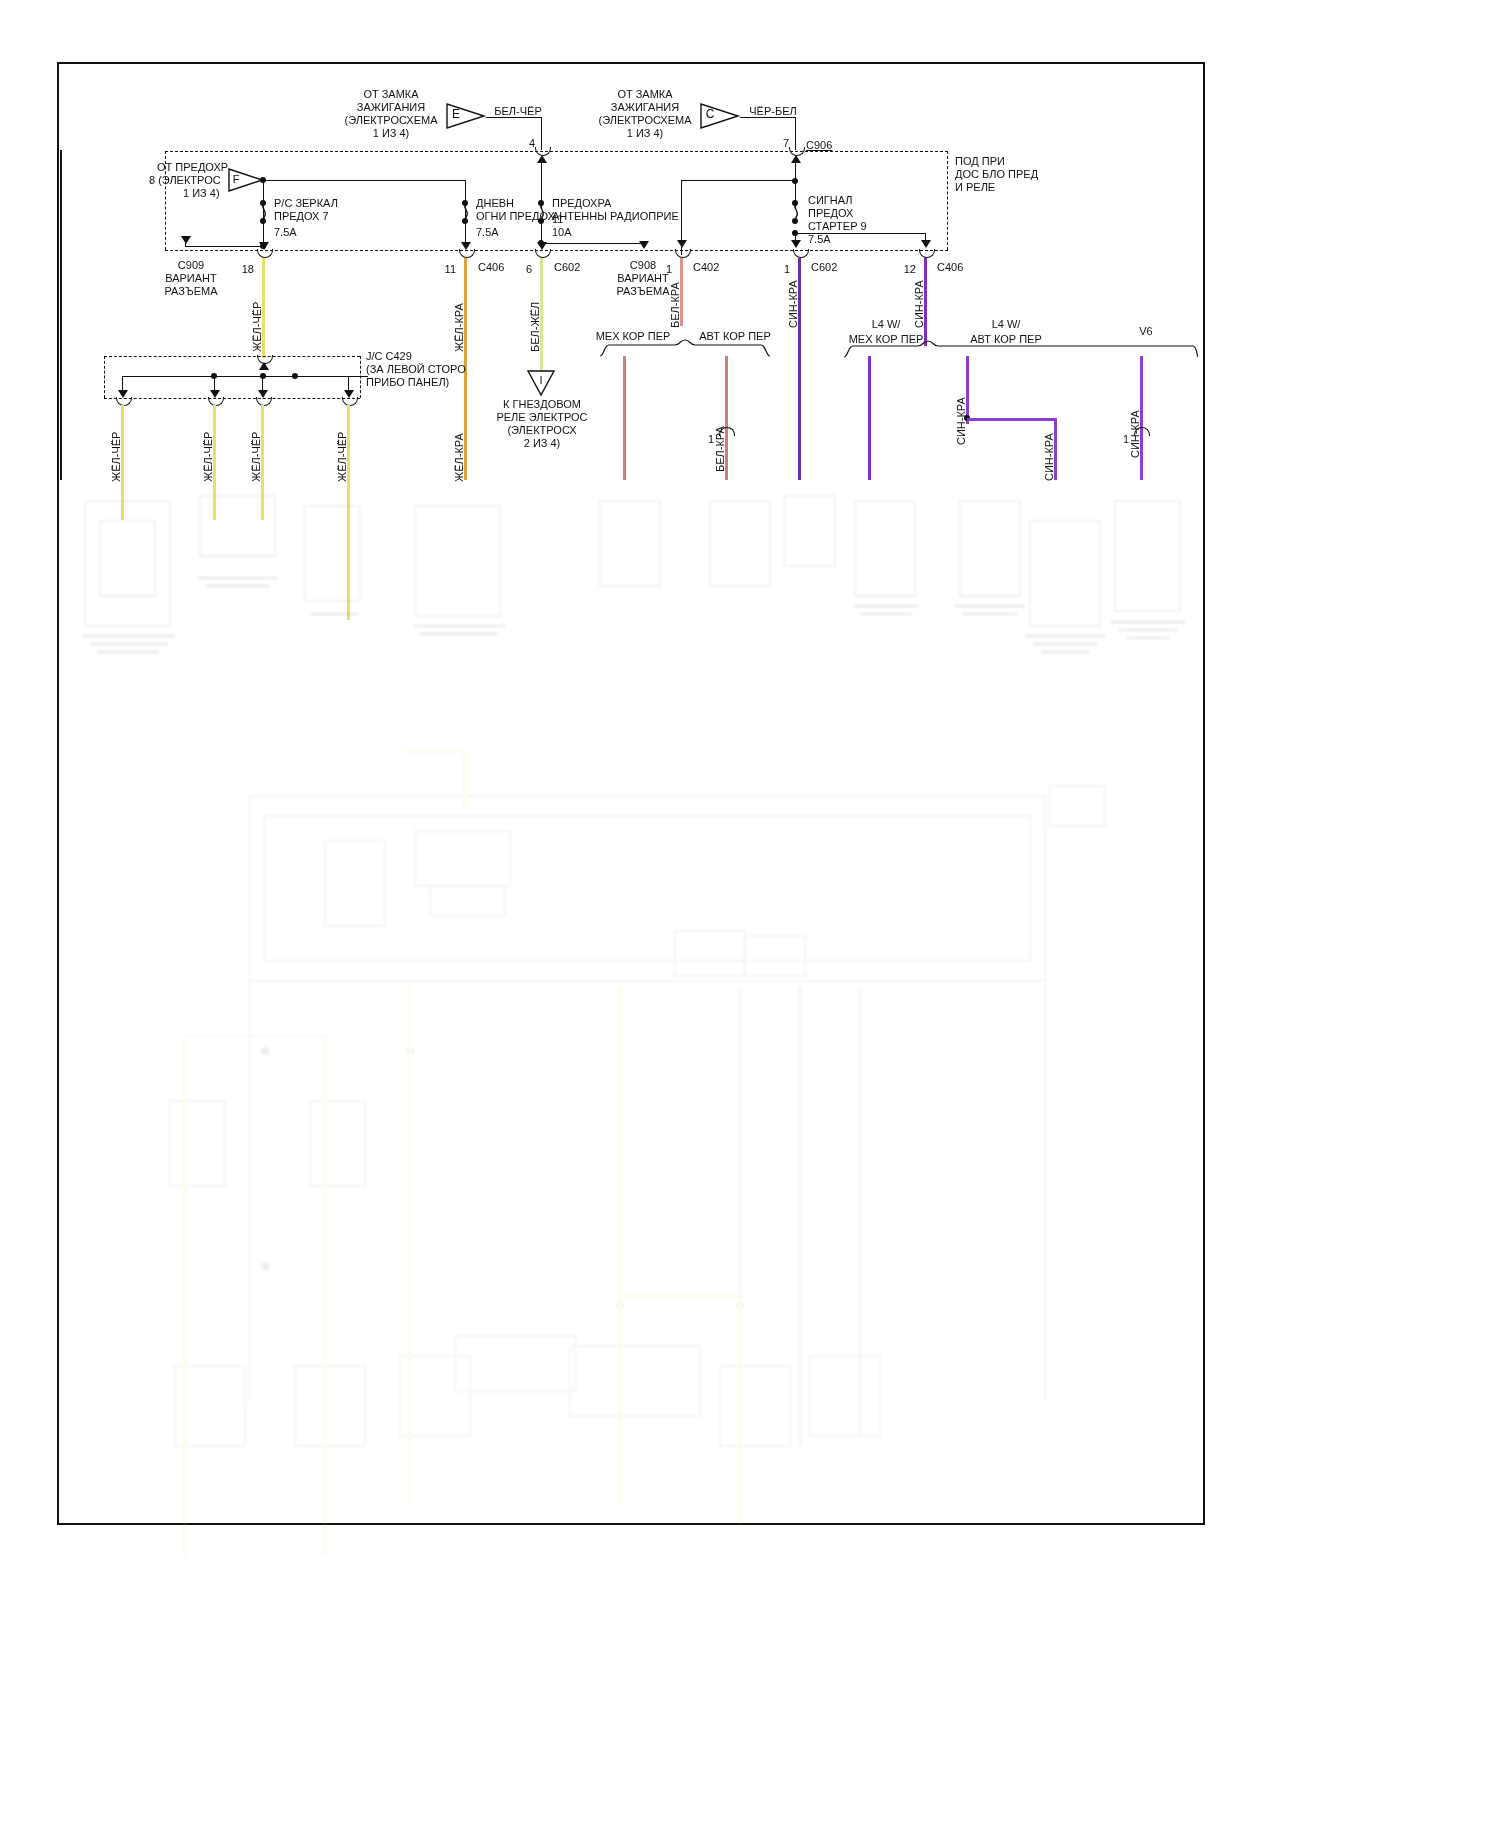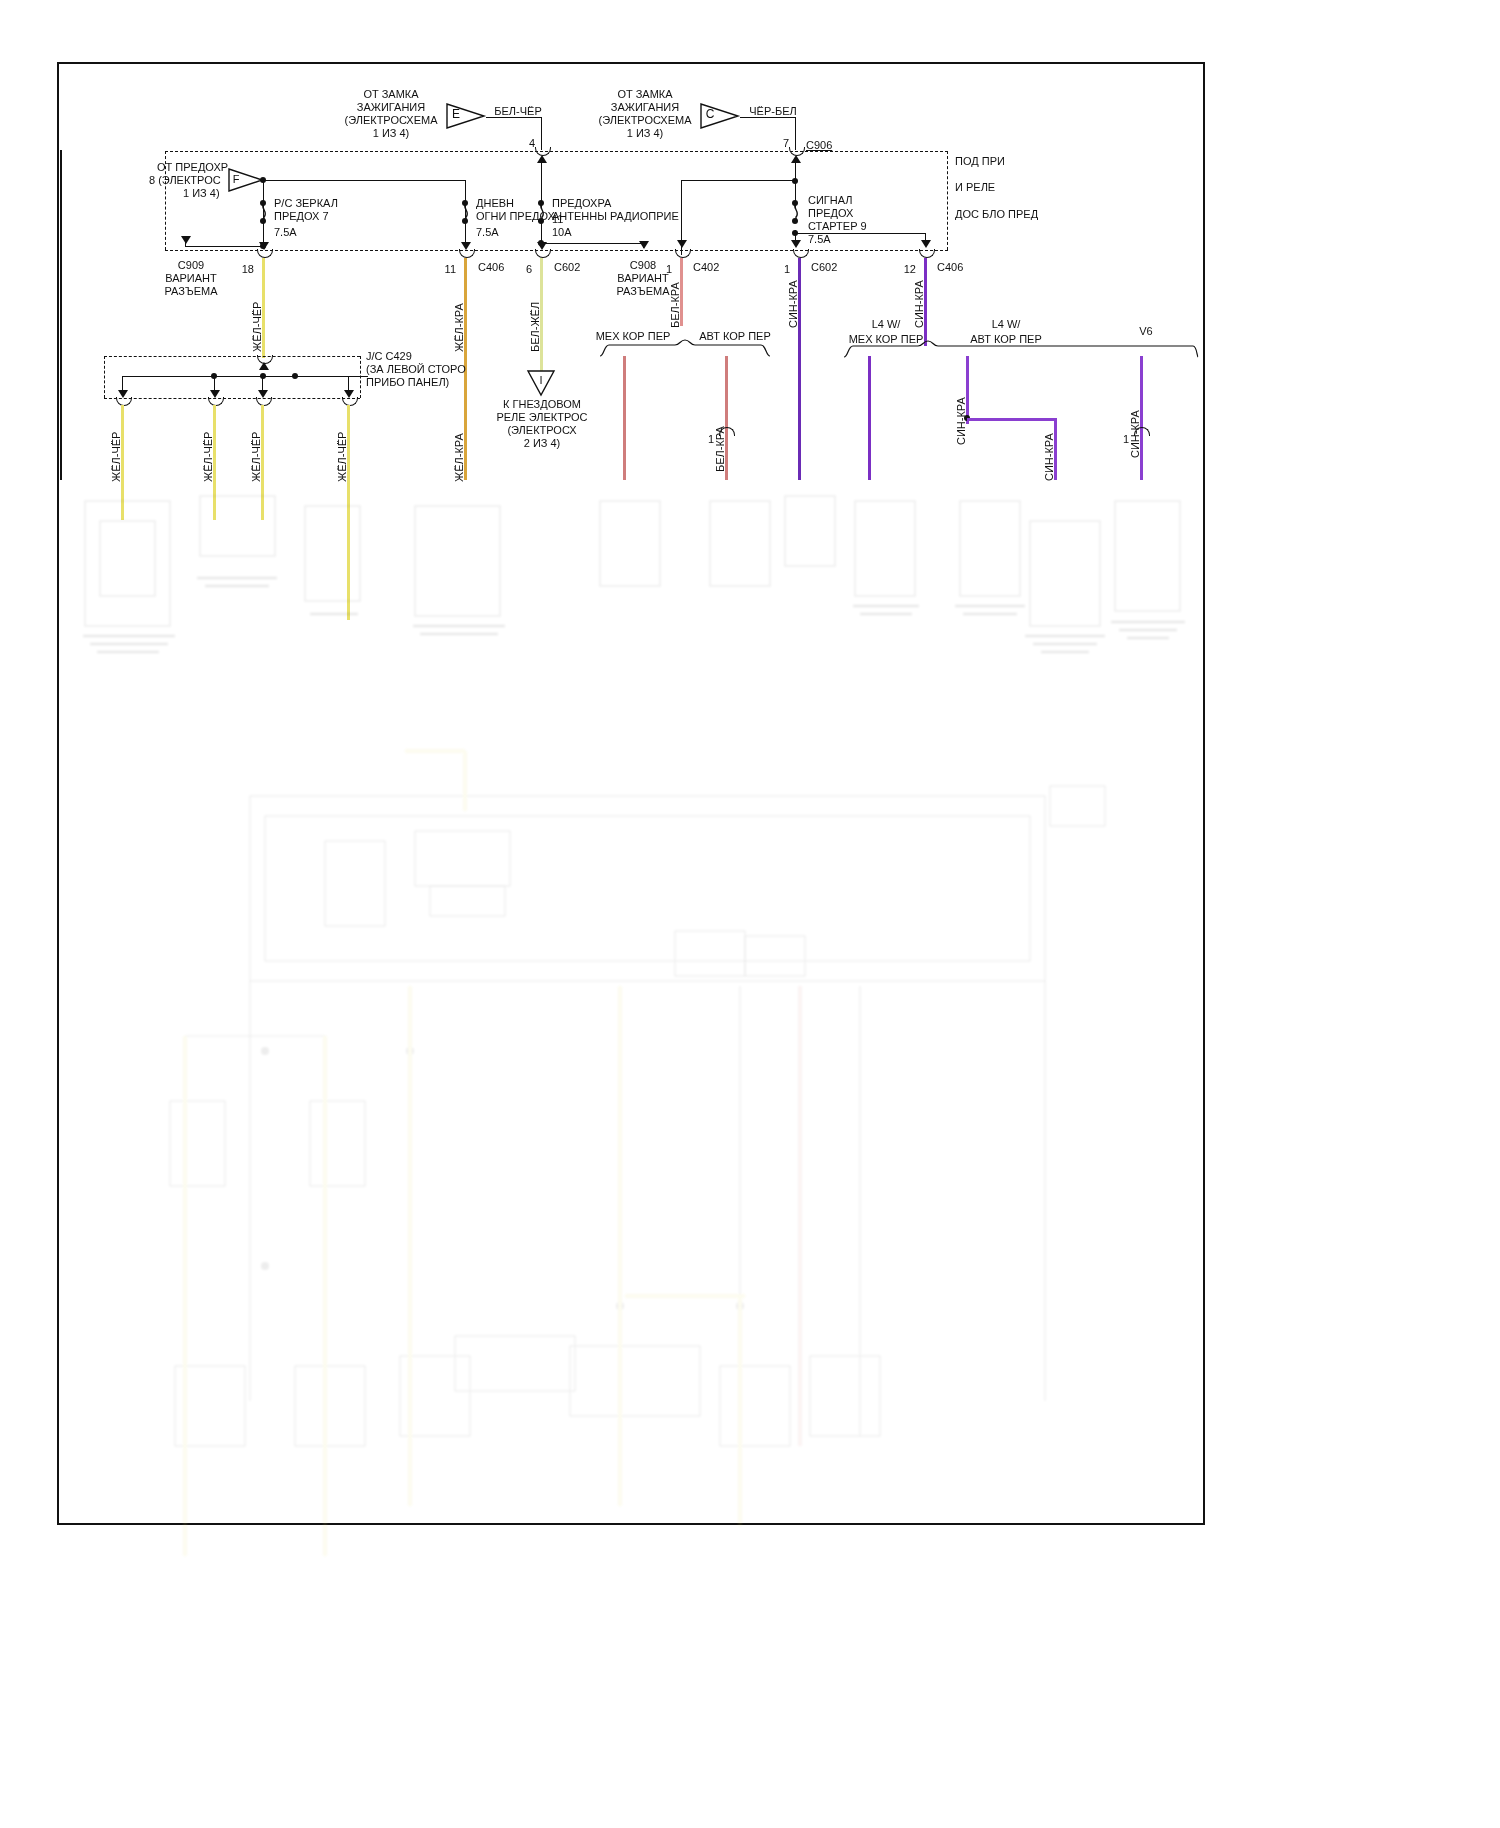--- a/index.html
+++ b/index.html
@@ -87,21 +87,21 @@
   <div class="t c" style="left:733px;top:105px;width:80px;">ЧЁР-БЕЛ</div>
   <div class="hl" style="left:740px;top:117px;width:56px;"></div>
   <div class="vl" style="left:795px;top:117px;height:33px;"></div>
 
   <div class="dashH" style="left:165px;top:151px;width:783px;"></div>
   <div class="dashH" style="left:165px;top:250px;width:783px;"></div>
   <div class="dashV" style="left:165px;top:151px;height:99px;"></div>
   <div class="dashV" style="left:947px;top:151px;height:99px;"></div>
 
   <div class="t" style="left:955px;top:155px;">ПОД ПРИ</div>
-  <div class="t" style="left:955px;top:168px;margin-top:40px;">ДОС БЛО ПРЕД</div>
+  <div class="t" style="left:955px;top:168px;">ДОС БЛО ПРЕД</div>
   <div class="t" style="left:955px;top:181px;">И РЕЛЕ</div>
 
   <div class="t" style="left:157px;top:161px;">ОТ ПРЕДОХР</div>
   <div class="t" style="left:149px;top:174px;">8 (ЭЛЕКТРОС</div>
   <div class="t" style="left:183px;top:187px;">1 ИЗ 4)</div>
   <div class="tri" style="left:228px;top:168px;">
     <svg width="36" height="24">
         <polygon points="1,1 1,23 34,12" fill="#fff" stroke="#111" stroke-width="1.4"></polygon>
       </svg>
   </div>

